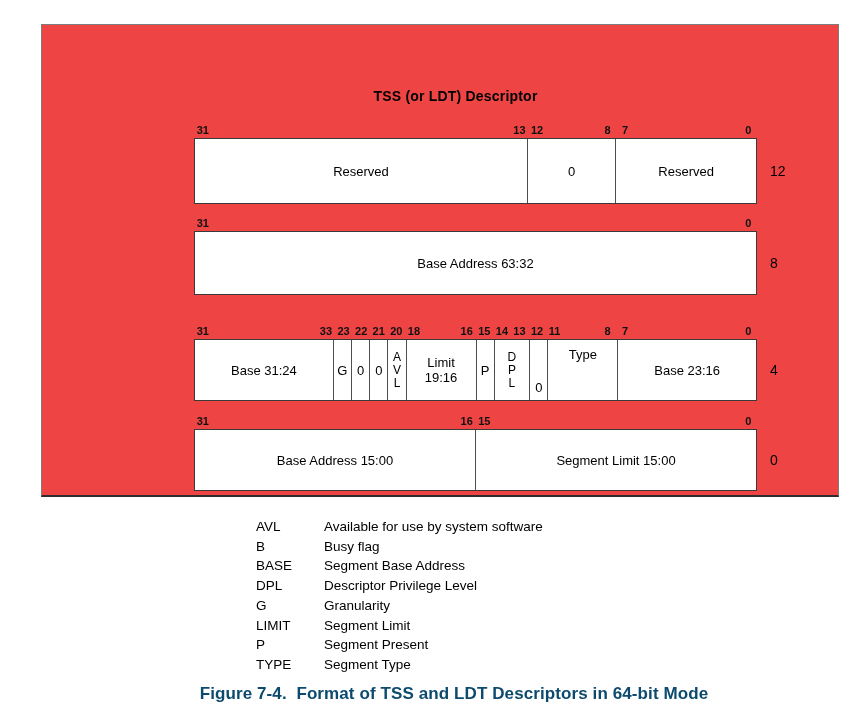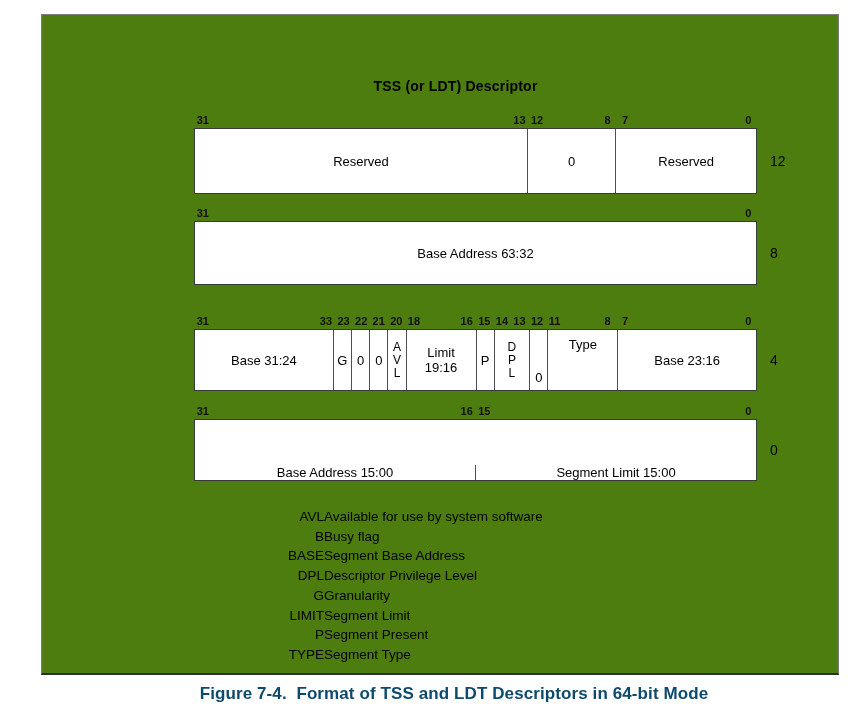--- a/index.html
+++ b/index.html
@@ -1,23 +1,23 @@
 <!DOCTYPE html>
 <html><head>
 <meta charset="utf-8">
 <style>
   html,body{margin:0;padding:0;background:#ffffff;}
   .page{
     position:relative;width:860px;height:719px;background:#fff;
     font-family:"Liberation Sans",sans-serif;color:#000;overflow:hidden;
   }
   .figure-frame{
-    position:absolute;left:41px;top:14px;width:798px;height:661px;
+    position:absolute;left:41px;top:24px;width:798px;height:473px;
     border:1.5px solid #7d7d7d;border-bottom:2.5px solid #2e2e2e;
-    box-sizing:border-box;background:#4d7c0f;
+    box-sizing:border-box;background:#ef4444;
   }
   .title{
     position:absolute;left:152px;top:63px;width:523px;text-align:center;
     font-weight:bold;font-size:14px;letter-spacing:0.2px;
   }
   .dword-row{position:absolute;left:152px;width:563px;}
   .bit-labels{position:absolute;left:0;top:-17px;height:15px;width:100%;font-weight:bold;}
   .bitnum{
     position:absolute;bottom:0;text-align:center;font-size:11px;
     line-height:12px;white-space:nowrap;color:#111;
@@ -33,21 +33,21 @@
   }
   .cell:last-child{border-right:none;}
   .cell.v-top{align-items:flex-start;padding-top:7px;}
   .cell.v-bottom{align-items:flex-end;padding-bottom:5px;}
   .stacked{line-height:13px;font-size:12px;}
   .twoline{line-height:15px;}
   .offset-label{
     position:absolute;left:576px;transform:translateY(-50%);
     font-size:14px;color:#000;white-space:nowrap;
   }
-  .legend{position:absolute;left:214px;top:492px;text-align:right;}
+  .legend{position:absolute;left:214px;top:492px;}
   .legend-row{display:flex;font-size:13.5px;line-height:19.7px;}
   .legend-abbr{width:68px;flex:none;}
   .caption{
     position:absolute;left:48px;top:684px;width:812px;text-align:center;
     font-weight:bold;font-size:17px;white-space:pre;letter-spacing:0.1px;
   }
 </style>
 </head>
 <body>
 
@@ -145,21 +145,21 @@
           </div>
           <div class="offset-label" style="top: 31px;">4</div>
         </div>
         <div class="dword-row" style="top: 404px;">
           <div class="bit-labels">
             <span class="bitnum" style="left: 0px; width: 17.5938px;">31</span>
             <span class="bitnum" style="left: 263.906px; width: 17.5938px;">16</span>
             <span class="bitnum" style="left: 281.5px; width: 17.5938px;">15</span>
             <span class="bitnum" style="left: 545.406px; width: 17.5938px;">0</span>
           </div>
-          <div class="bit-boxes" style="height: 62px; align-items: flex-end;">
+          <div class="bit-boxes" style="height: 62px;">
             <div class="cell" style="flex-grow: 16;">
               <span>Base Address 15:00</span>
             </div>
             <div class="cell" style="flex-grow: 16;">
               <span>Segment Limit 15:00</span>
             </div>
           </div>
           <div class="offset-label" style="top: 31px;">0</div>
         </div>
       </div>

